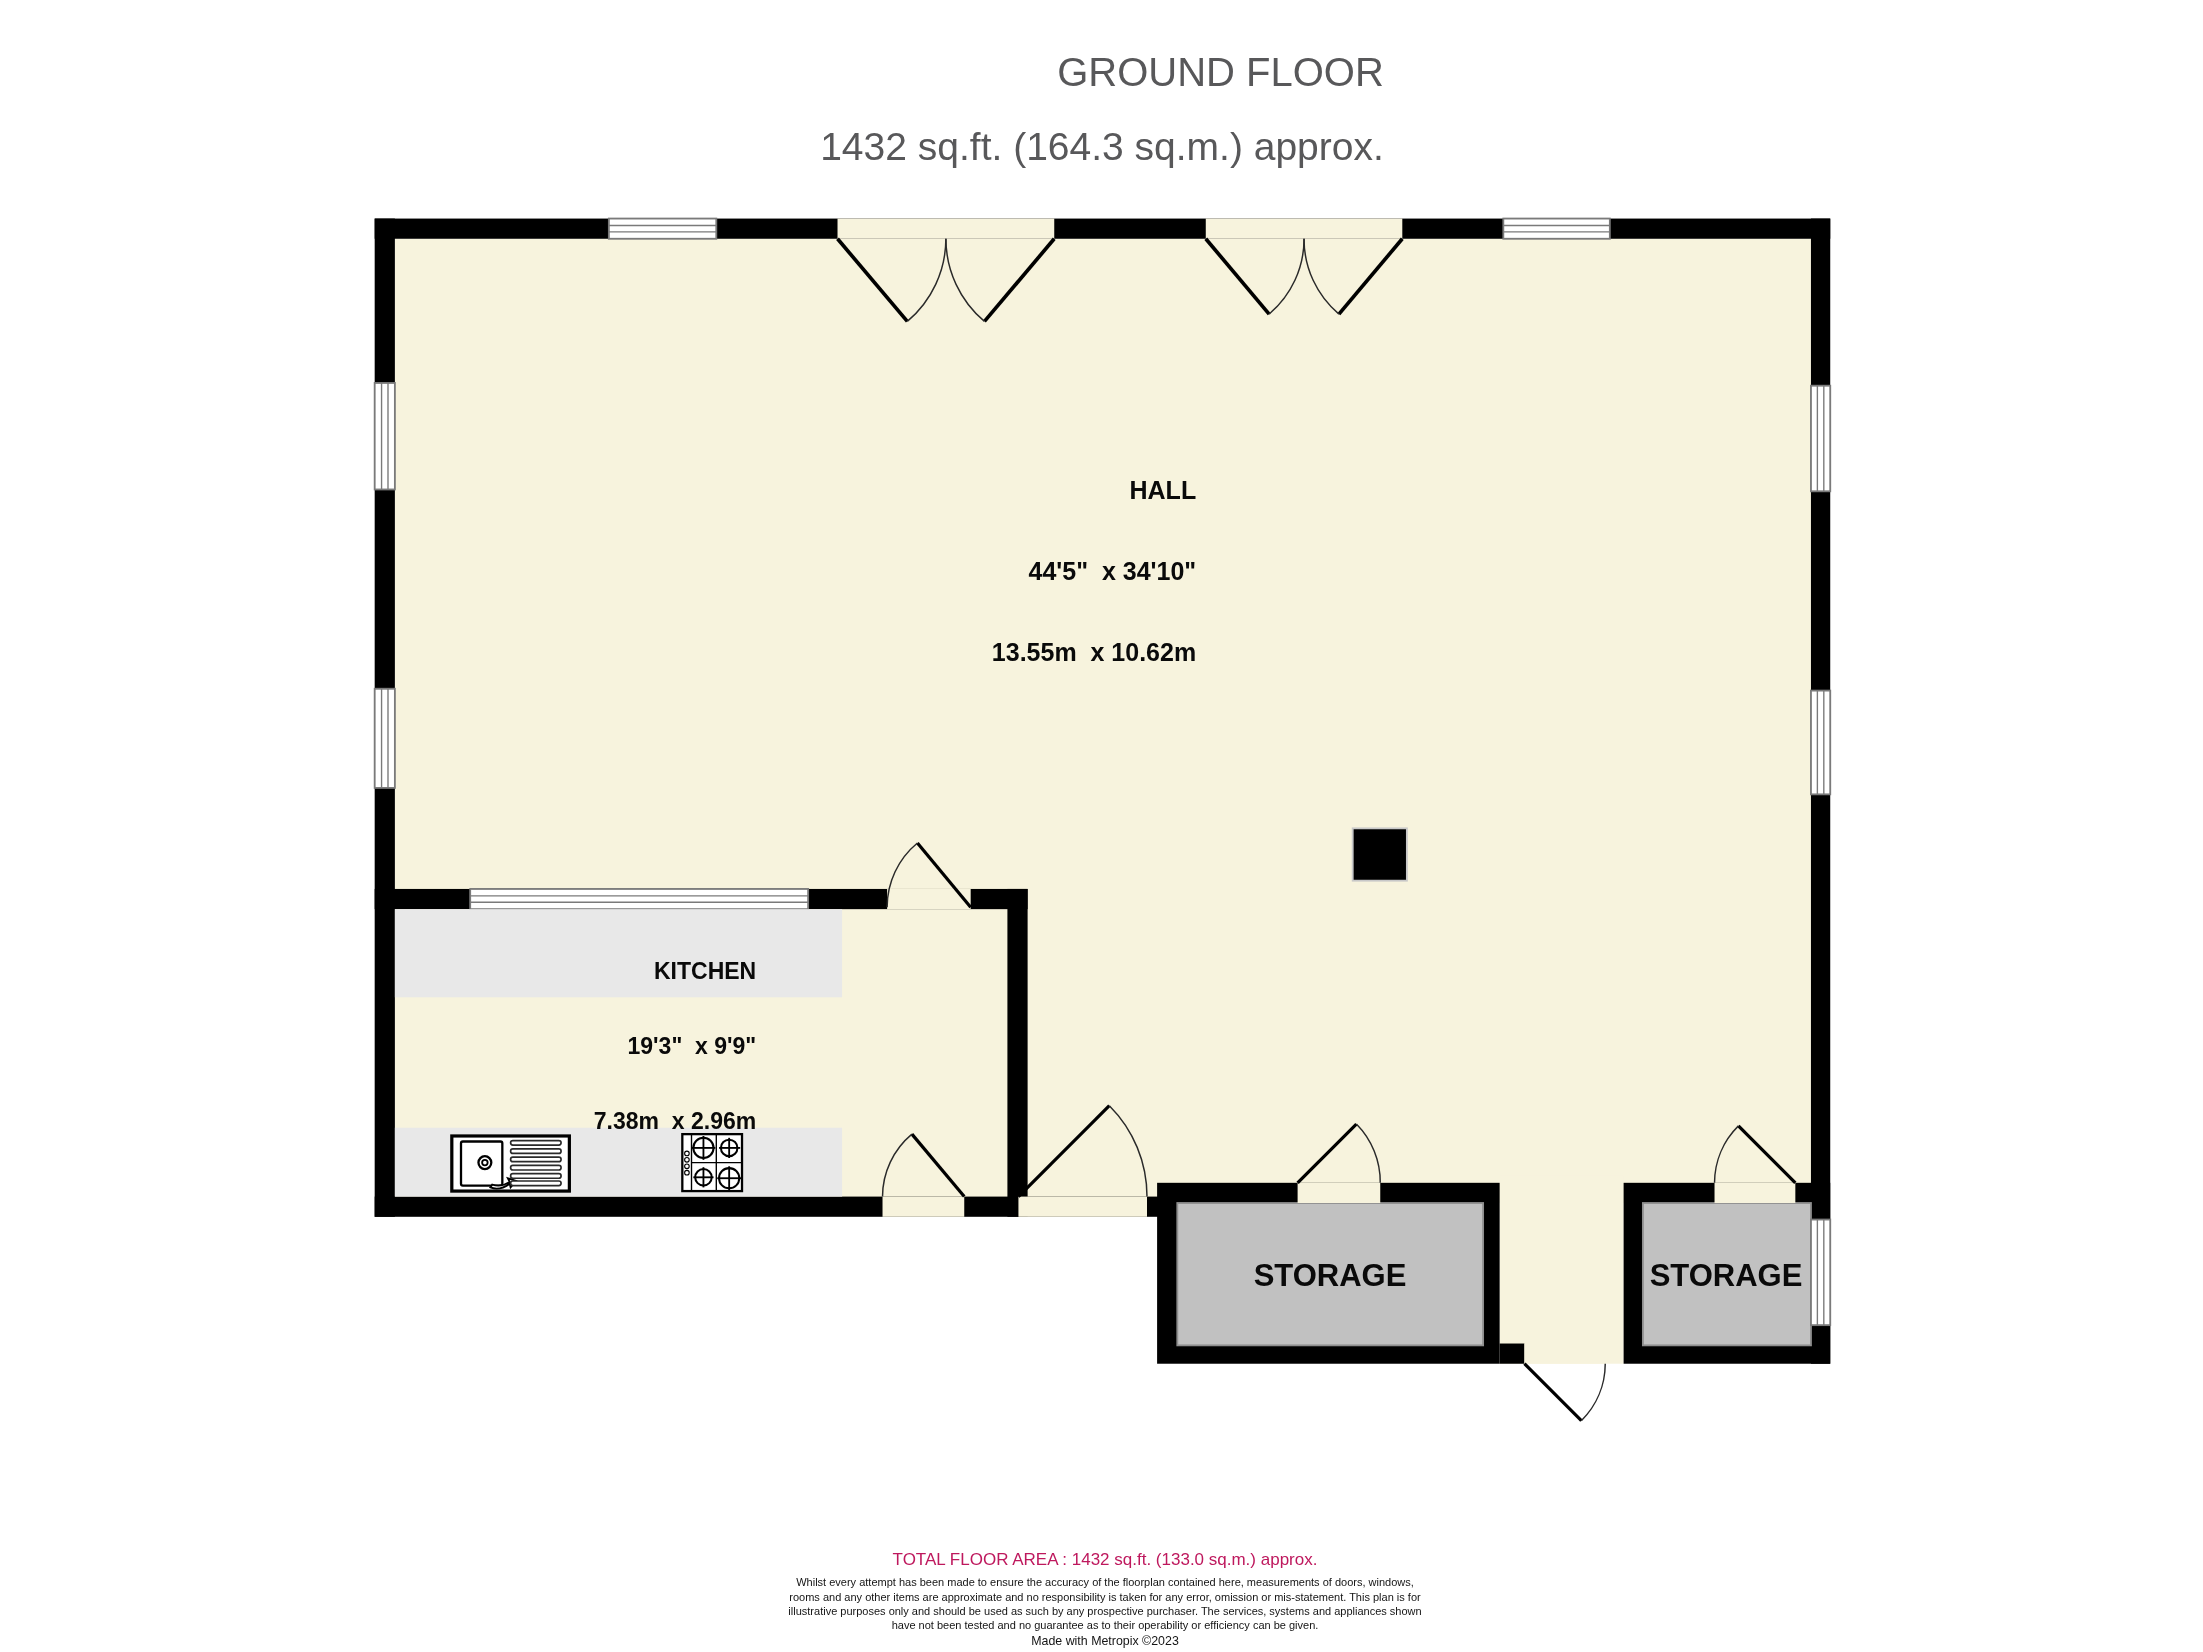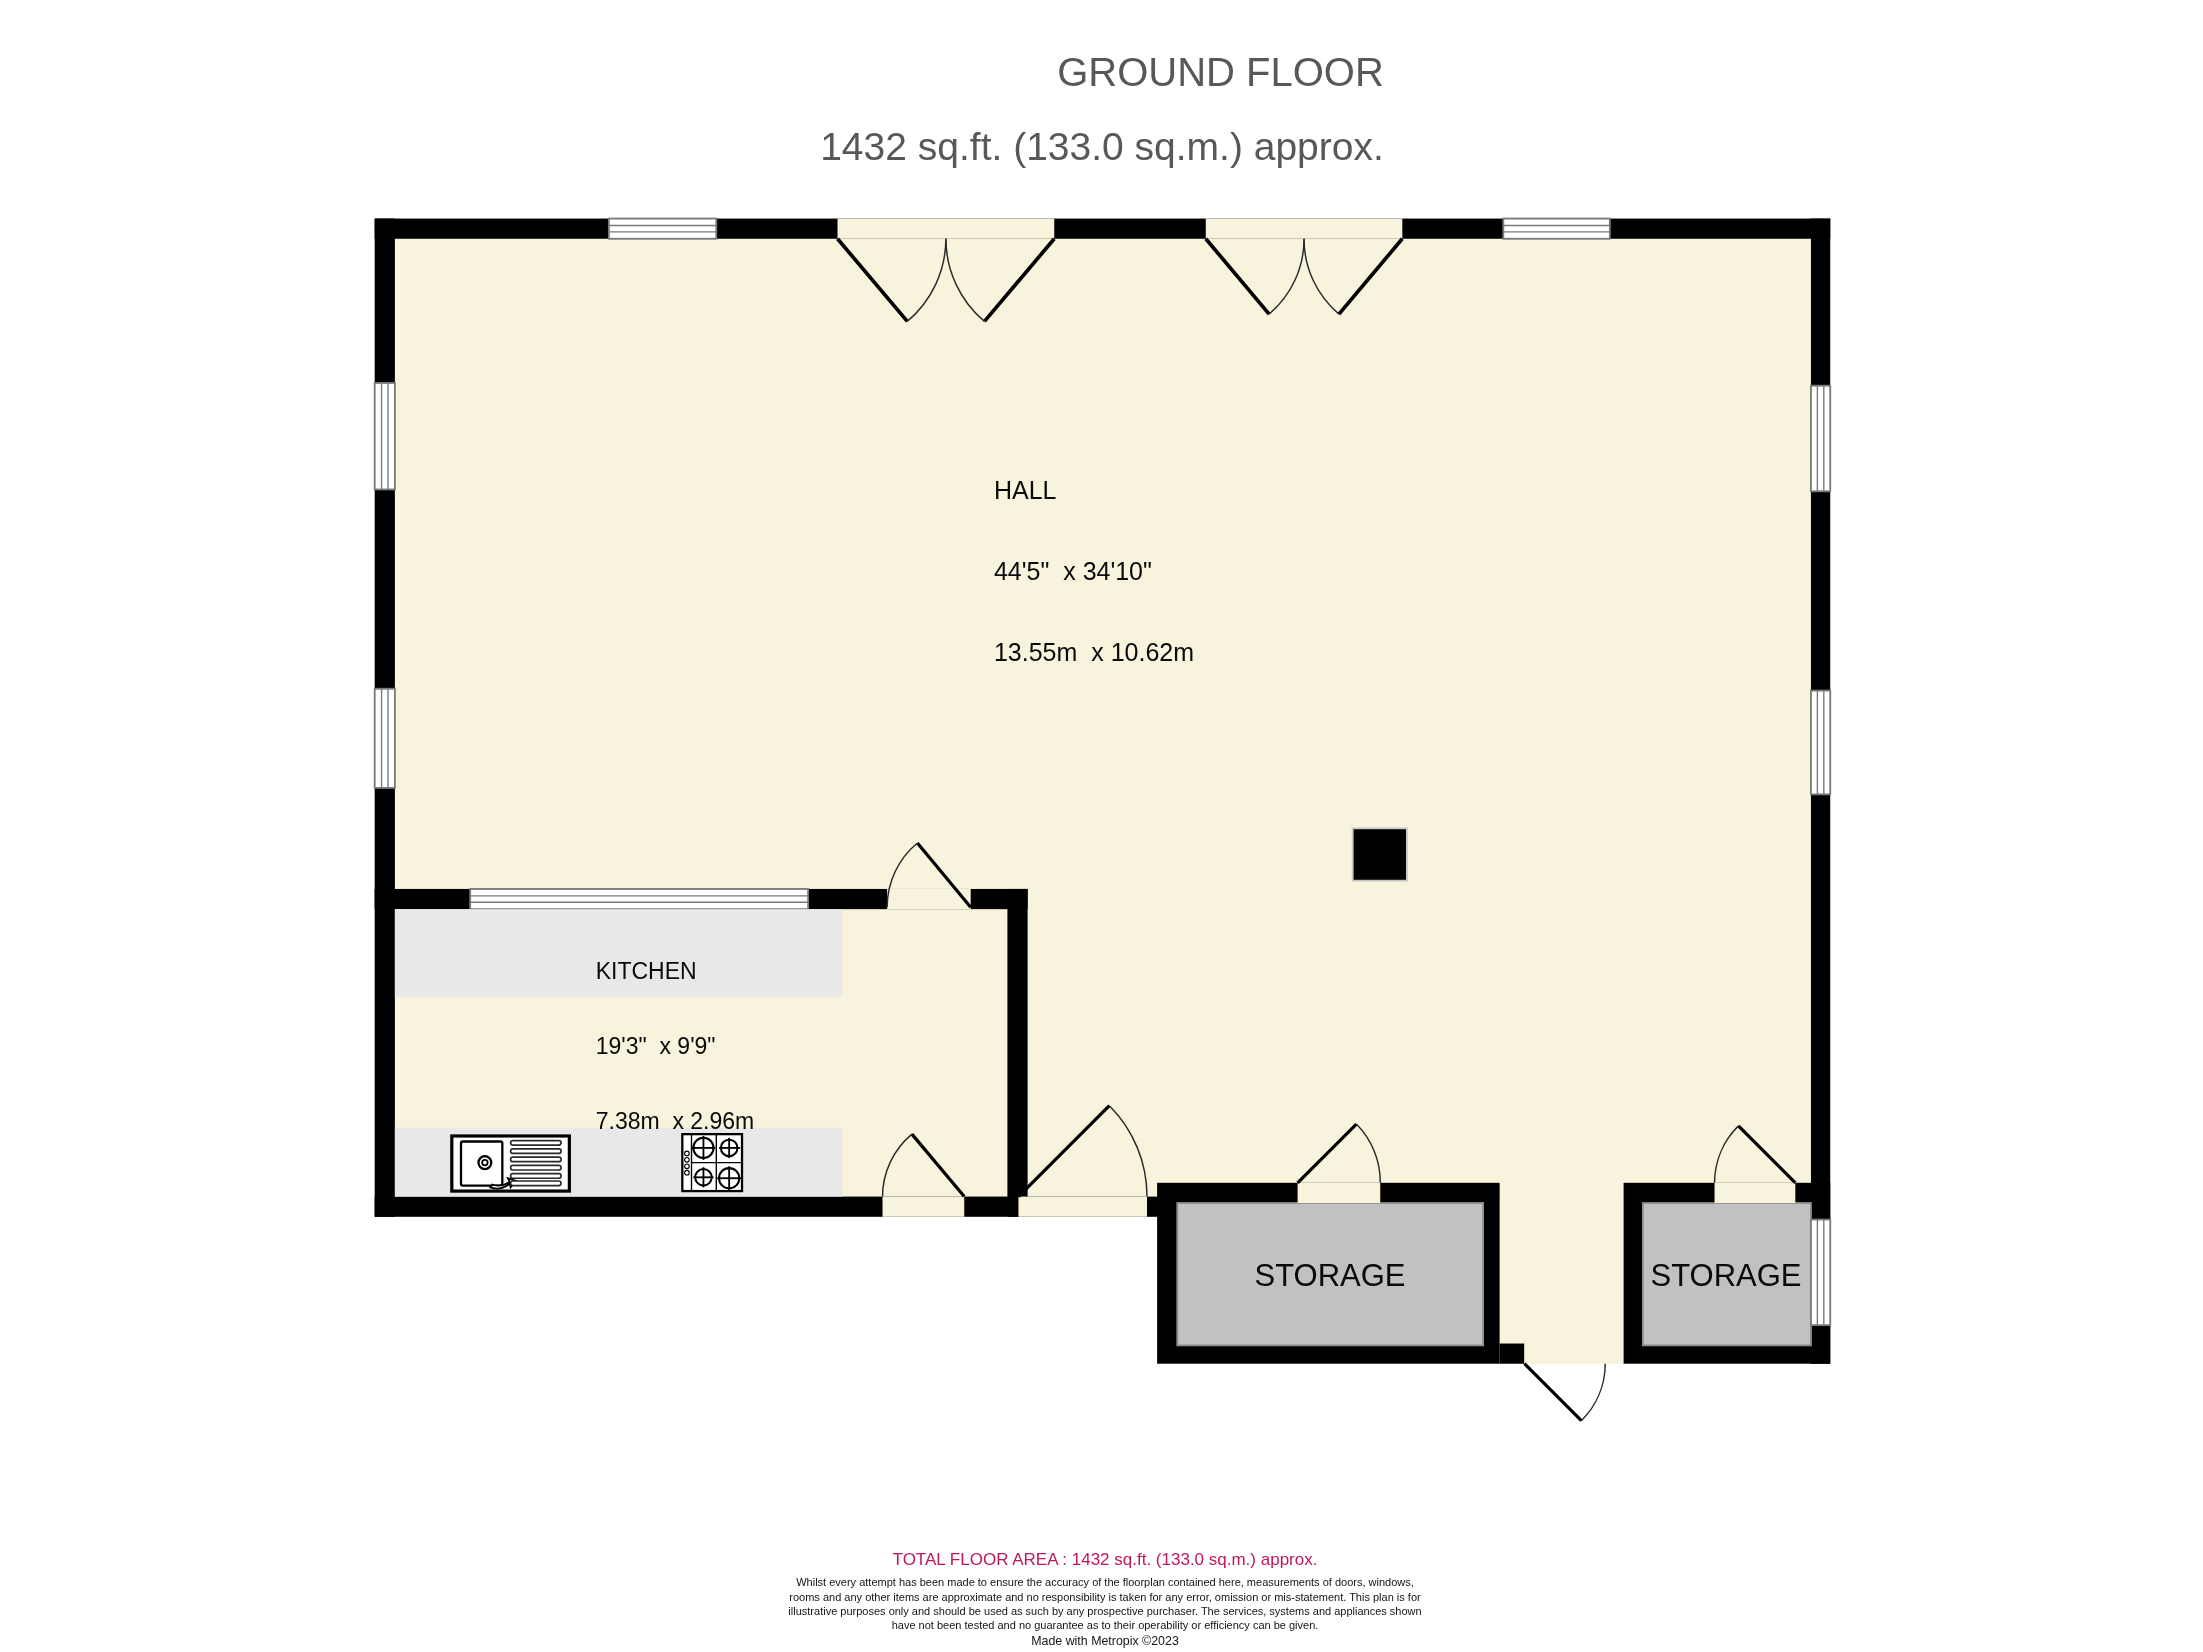--- a/index.html
+++ b/index.html
@@ -9,22 +9,22 @@
   }
   .abs{position:absolute;}
   #plan-svg{position:absolute;left:0;top:0;}
   .title-block{
     left:1102px;top:16.5px;transform:translateX(-50%);
     text-align:right;color:#58585a;white-space:pre;
   }
   .title-line1{font-size:40px;line-height:46px;}
   .title-line2{font-size:39px;line-height:40px;}
   .room-label{
-    transform:translate(-50%,-50%);text-align:left;color:#0a0a0a;
-    font-weight:normal;white-space:pre;
+    transform:translate(-50%,-50%);text-align:right;color:#0a0a0a;
+    font-weight:bold;white-space:pre;
   }
   .hall-label{left:1094px;top:558px;font-size:25px;line-height:27px;}
   .kitchen-label{left:675px;top:1034px;font-size:23px;line-height:25px;}
   .storage-label{font-size:31px;line-height:27px;}
   .storage-label.s1{left:1330px;top:1275px;}
   .storage-label.s2{left:1726px;top:1275px;}
   .footer-block{
     left:1105px;top:1550px;transform:translateX(-50%);
     width:698px;text-align:center;
   }
@@ -203,21 +203,21 @@
     </g>
     <g>
       <path d="M1660,1485 L1722,1547" stroke="#000000" stroke-width="3.5"></path>
       <path d="M1722,1547 A88,88 0 0 0 1748,1485" stroke="#2a2a2a" stroke-width="1.6"></path>
     </g>
   </g>
 </svg>
 
 <div class="abs title-block">
   <div class="title-line1">GROUND FLOOR</div>
-  <div class="title-line2">1432 sq.ft. (133.0 sq.m.) approx.</div>
+  <div class="title-line2">1432 sq.ft. (164.3 sq.m.) approx.</div>
 </div>
 
 <div class="abs room-label hall-label">
   <div>HALL</div>
   <div class="dims">44'5"  x 34'10"</div>
   <div class="dims">13.55m  x 10.62m</div>
 </div>
 
 <div class="abs room-label kitchen-label">
   <div>KITCHEN</div>

